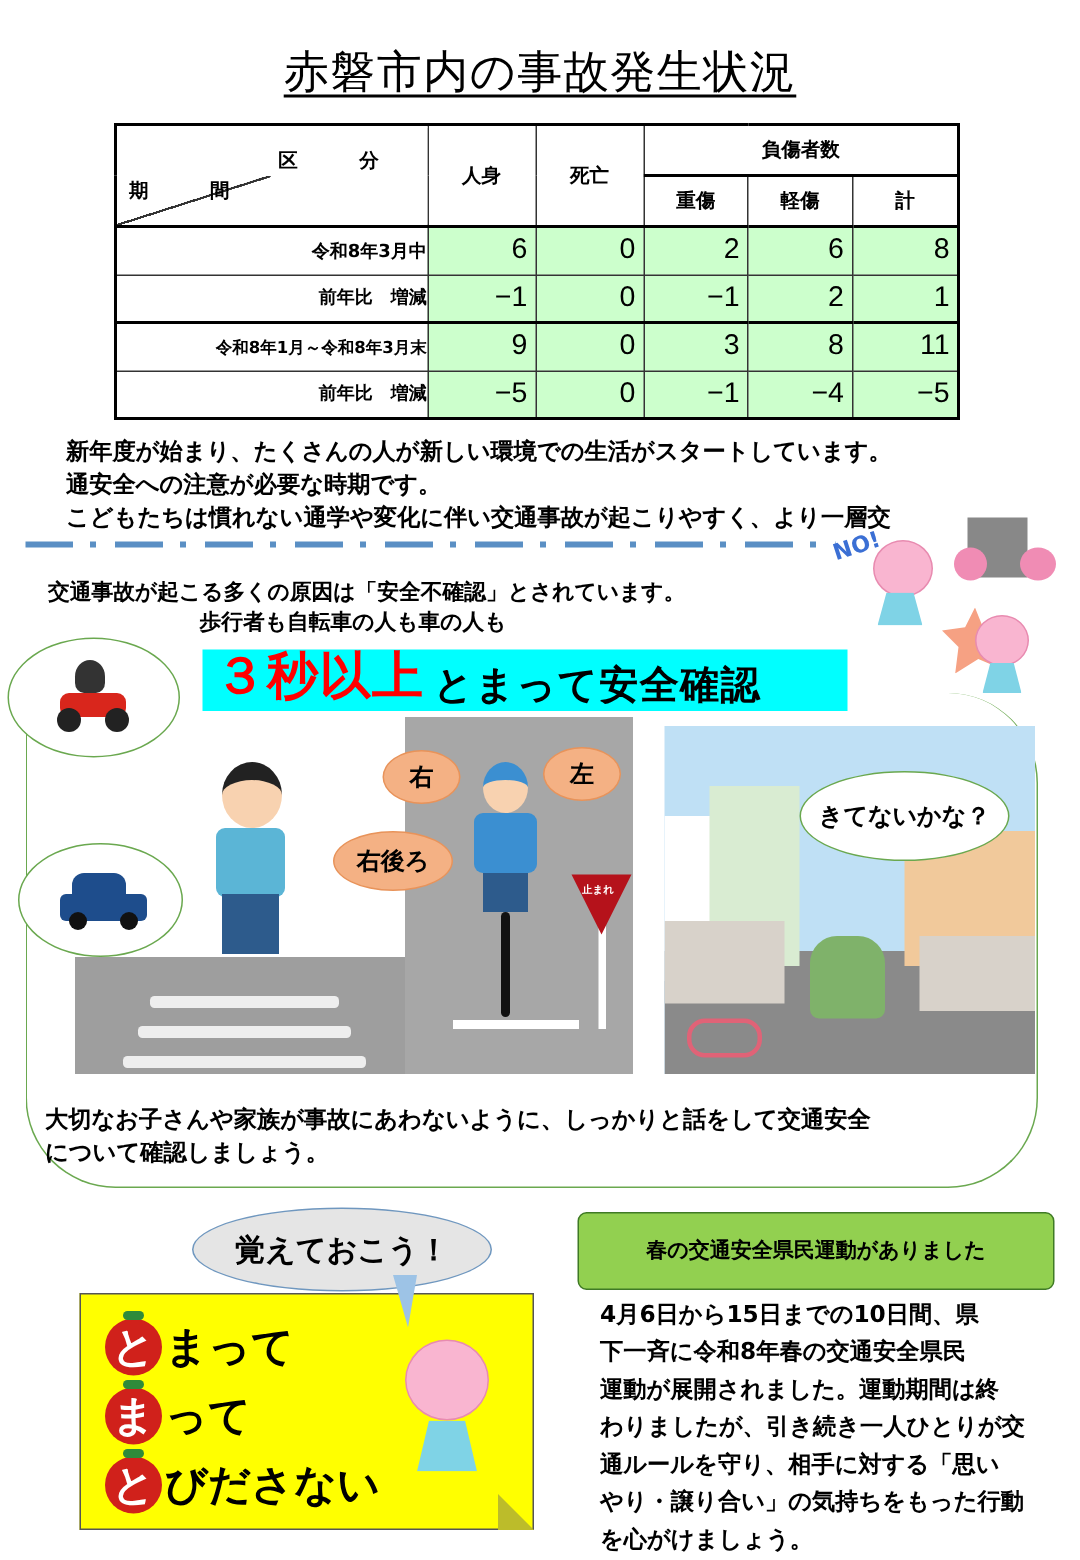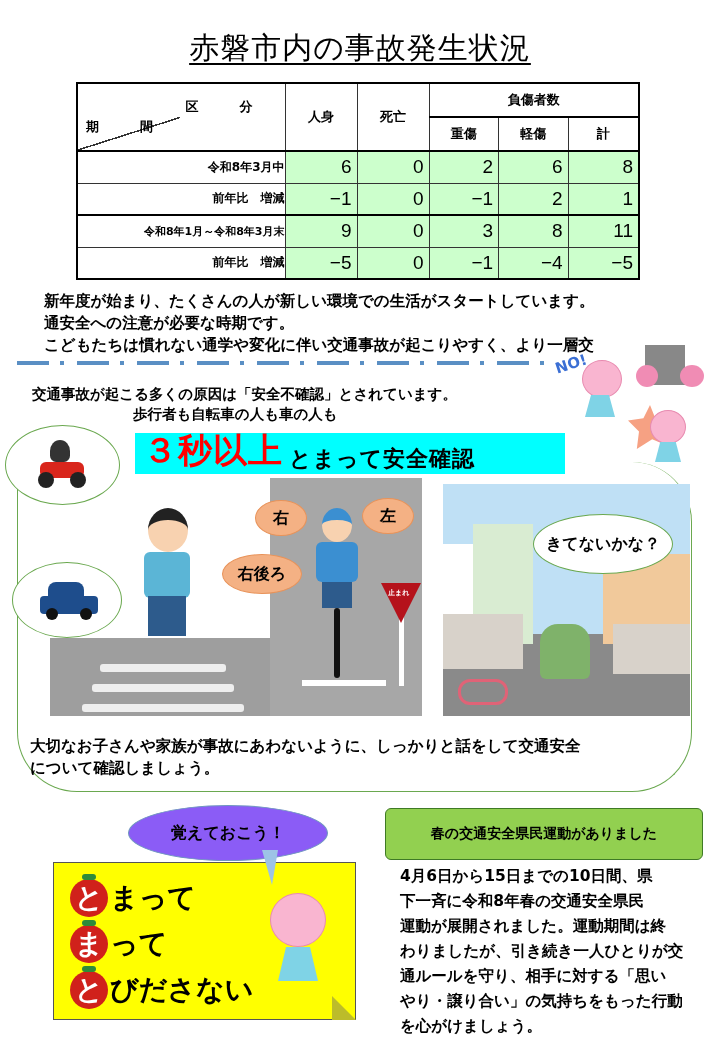--- a/index.html
+++ b/index.html
@@ -43,21 +43,21 @@
   }
 
   .cause-line { position: absolute; left: 32px; top: 385px; font-size: 14.5px; font-weight: bold; }
   .cause-line2 { position: absolute; left: 133px; top: 405px; font-size: 14.5px; font-weight: bold; }
 
   .banner {
     position: absolute; left: 135px; top: 433px; width: 430px; height: 41px;
     background: #00ffff; display: flex; align-items: flex-end; padding-left: 8px;
   }
   .banner .red { color: #ff0000; font-size: 34px; font-weight: bold; letter-spacing: 1px; }
-  .banner .blk { color: #000; font-size: 22px; font-weight: bold; margin-left: 6px; letter-spacing: 1px; }
+  .banner .blk { color: #000; font-size: 26px; font-weight: bold; margin-left: 6px; letter-spacing: 1px; }
 
   .panel {
     position: absolute; left: 17px; top: 462px; width: 675px; height: 330px;
     border: 1.5px solid #6aa84f; border-radius: 0 60px 60px 60px;
     border-top-left-radius: 0; border-top: none;
   }
 
   .cloud {
     position: absolute; background: #fff; border: 1.5px solid #6aa84f; border-radius: 50%;
   }
@@ -90,22 +90,22 @@
   }
 
   .bottom-msg {
     position: absolute; left: 30px; top: 735px; width: 670px;
     font-size: 15.5px; font-weight: bold; line-height: 22px;
   }
 
   
   .speech {
     position: absolute; left: 128px; top: 805px; width: 200px; height: 56px;
-    background: #8b5cf6; border: 1px solid #6f97bf; border-radius: 50%;
-    display: flex; align-items: center; justify-content: center; font-size: 16px; font-weight: bold; z-index: 3;
+    background: #e5e5e5; border: 1px solid #6f97bf; border-radius: 50%;
+    display: flex; align-items: center; justify-content: center; font-size: 20px; font-weight: bold; z-index: 3;
   }
   .speech-tail {
     position: absolute; left: 262px; top: 850px; width: 0; height: 0;
     border-left: 10px solid transparent; border-right: 6px solid transparent; border-top: 35px solid #9dc3e6; z-index: 3;
   }
   .yellow {
     position: absolute; left: 53px; top: 862px; width: 303px; height: 158px;
     background: #ffff00; border: 1.5px solid #555;
   }
   .fold { position: absolute; right: -1px; bottom: -1px; width: 0; height: 0; border-left: 24px solid #bcbc2a; border-top: 24px solid transparent; }

